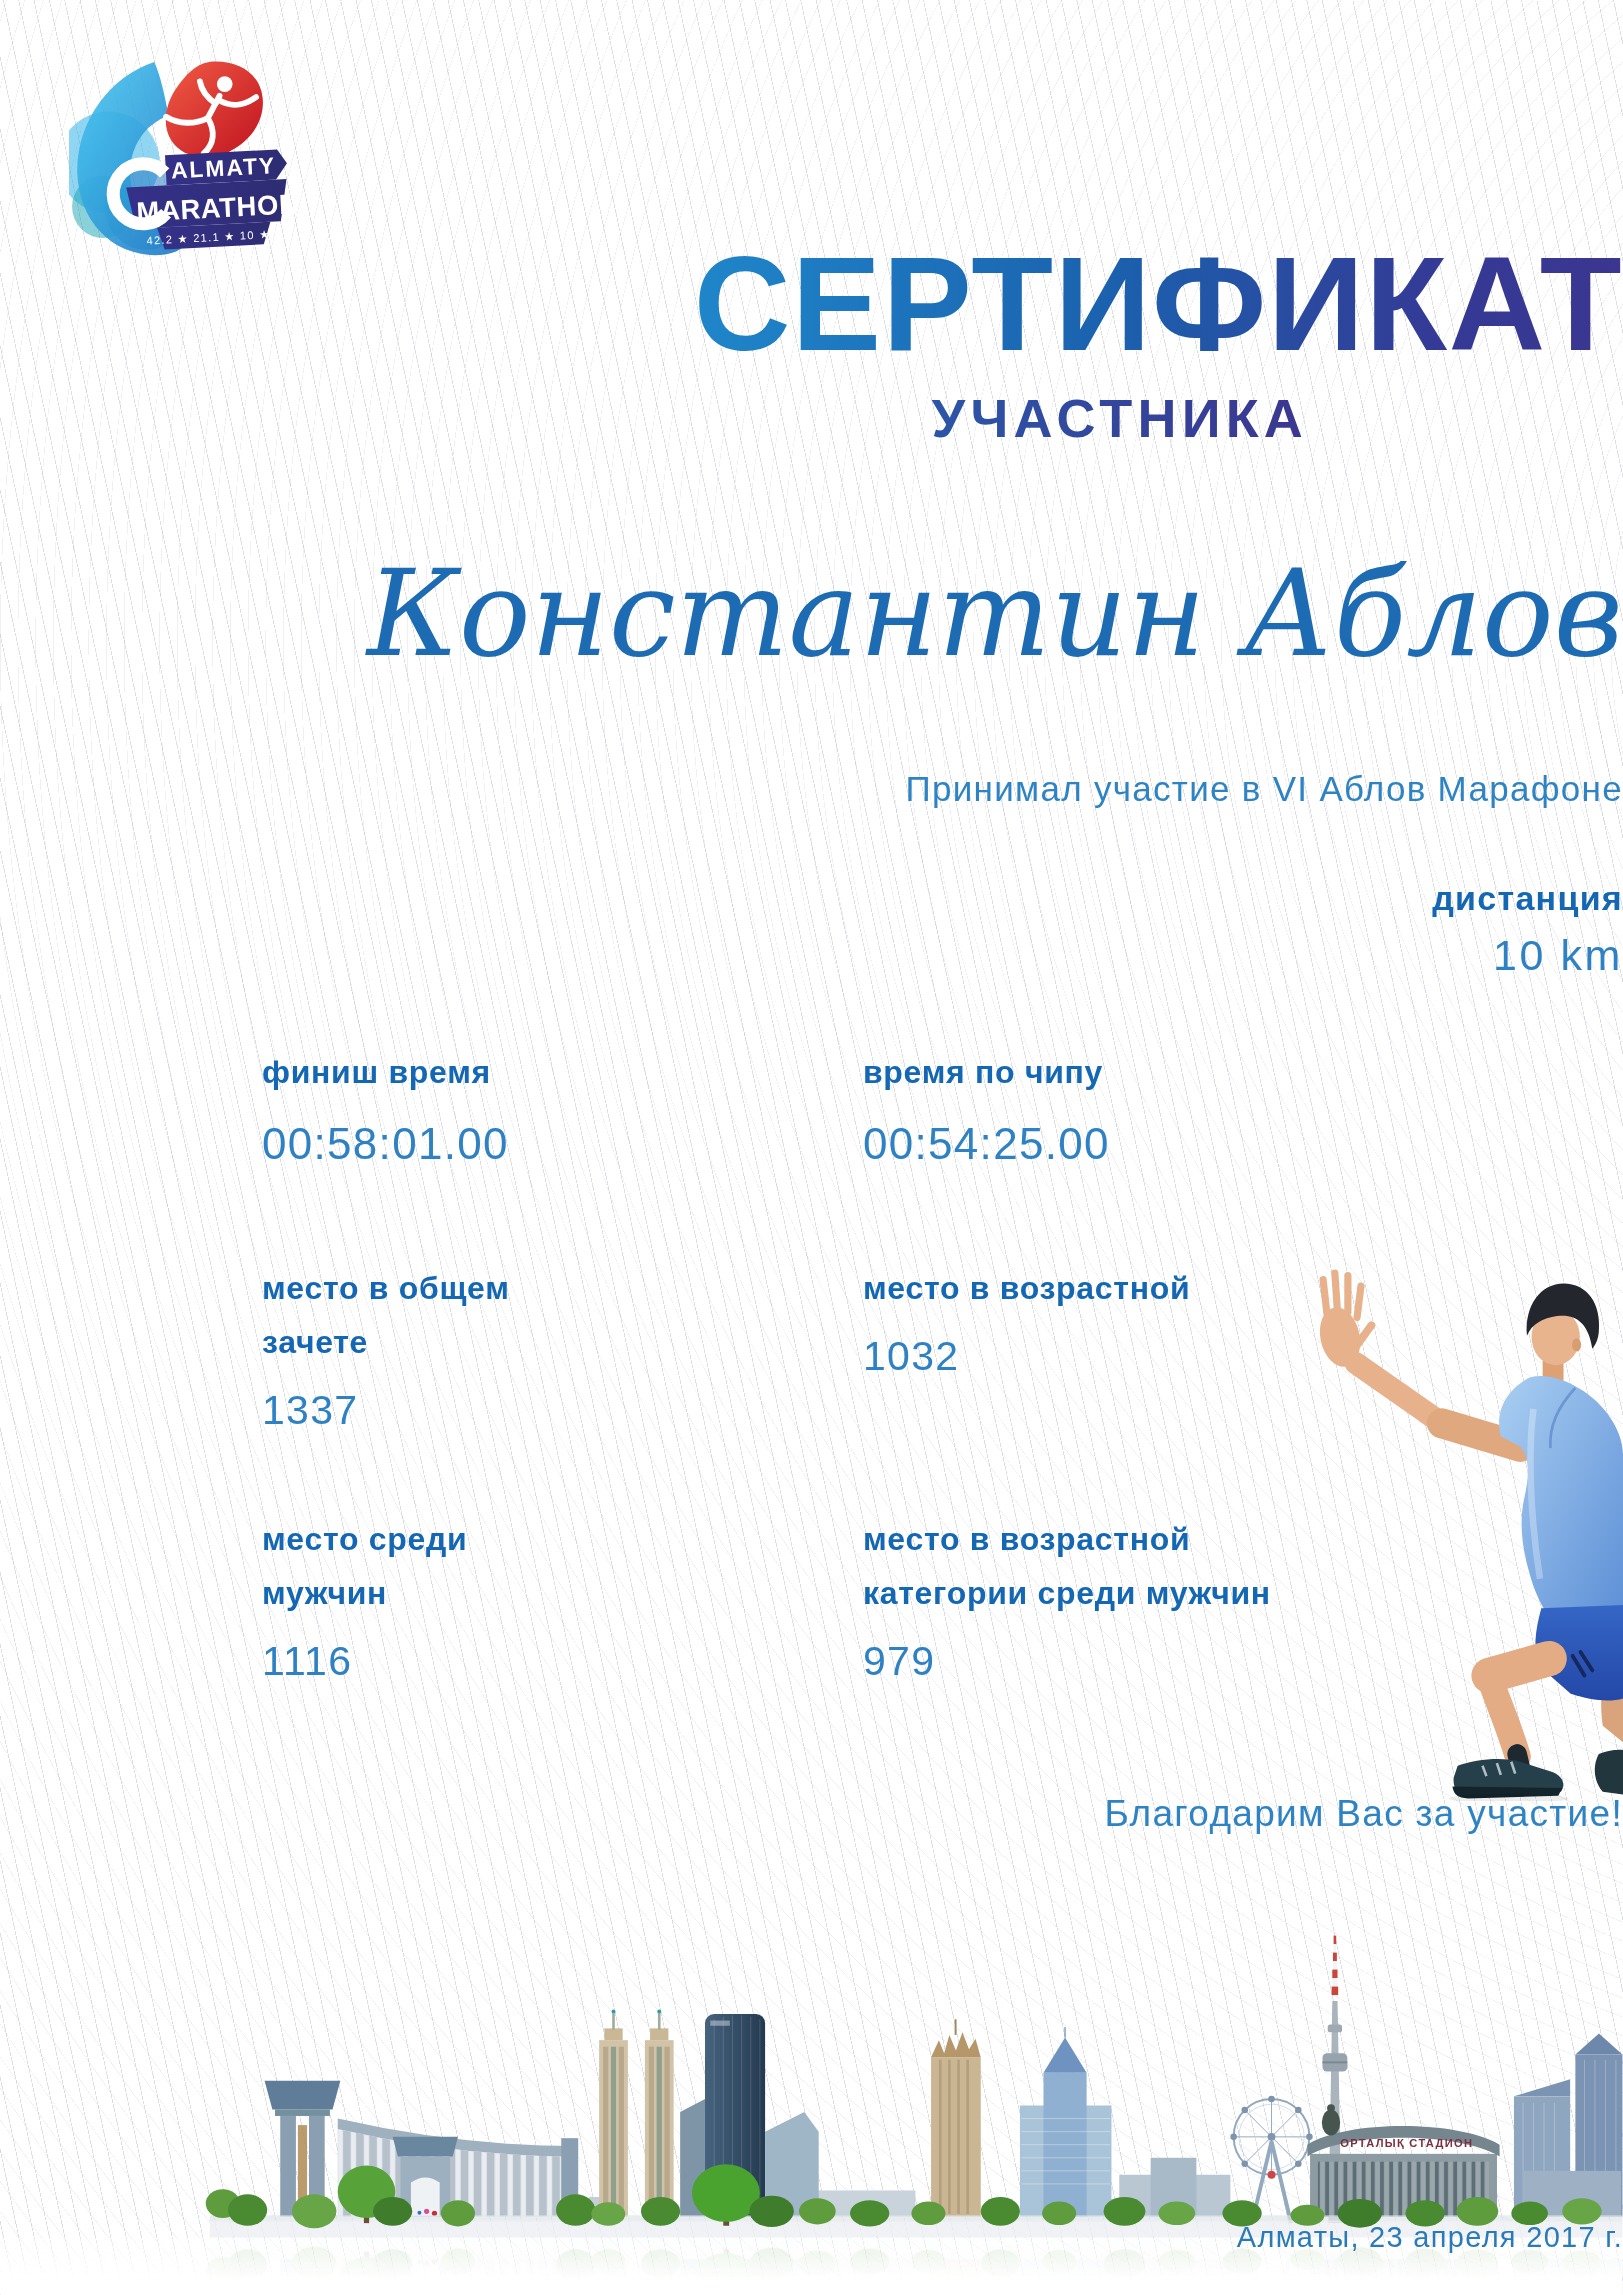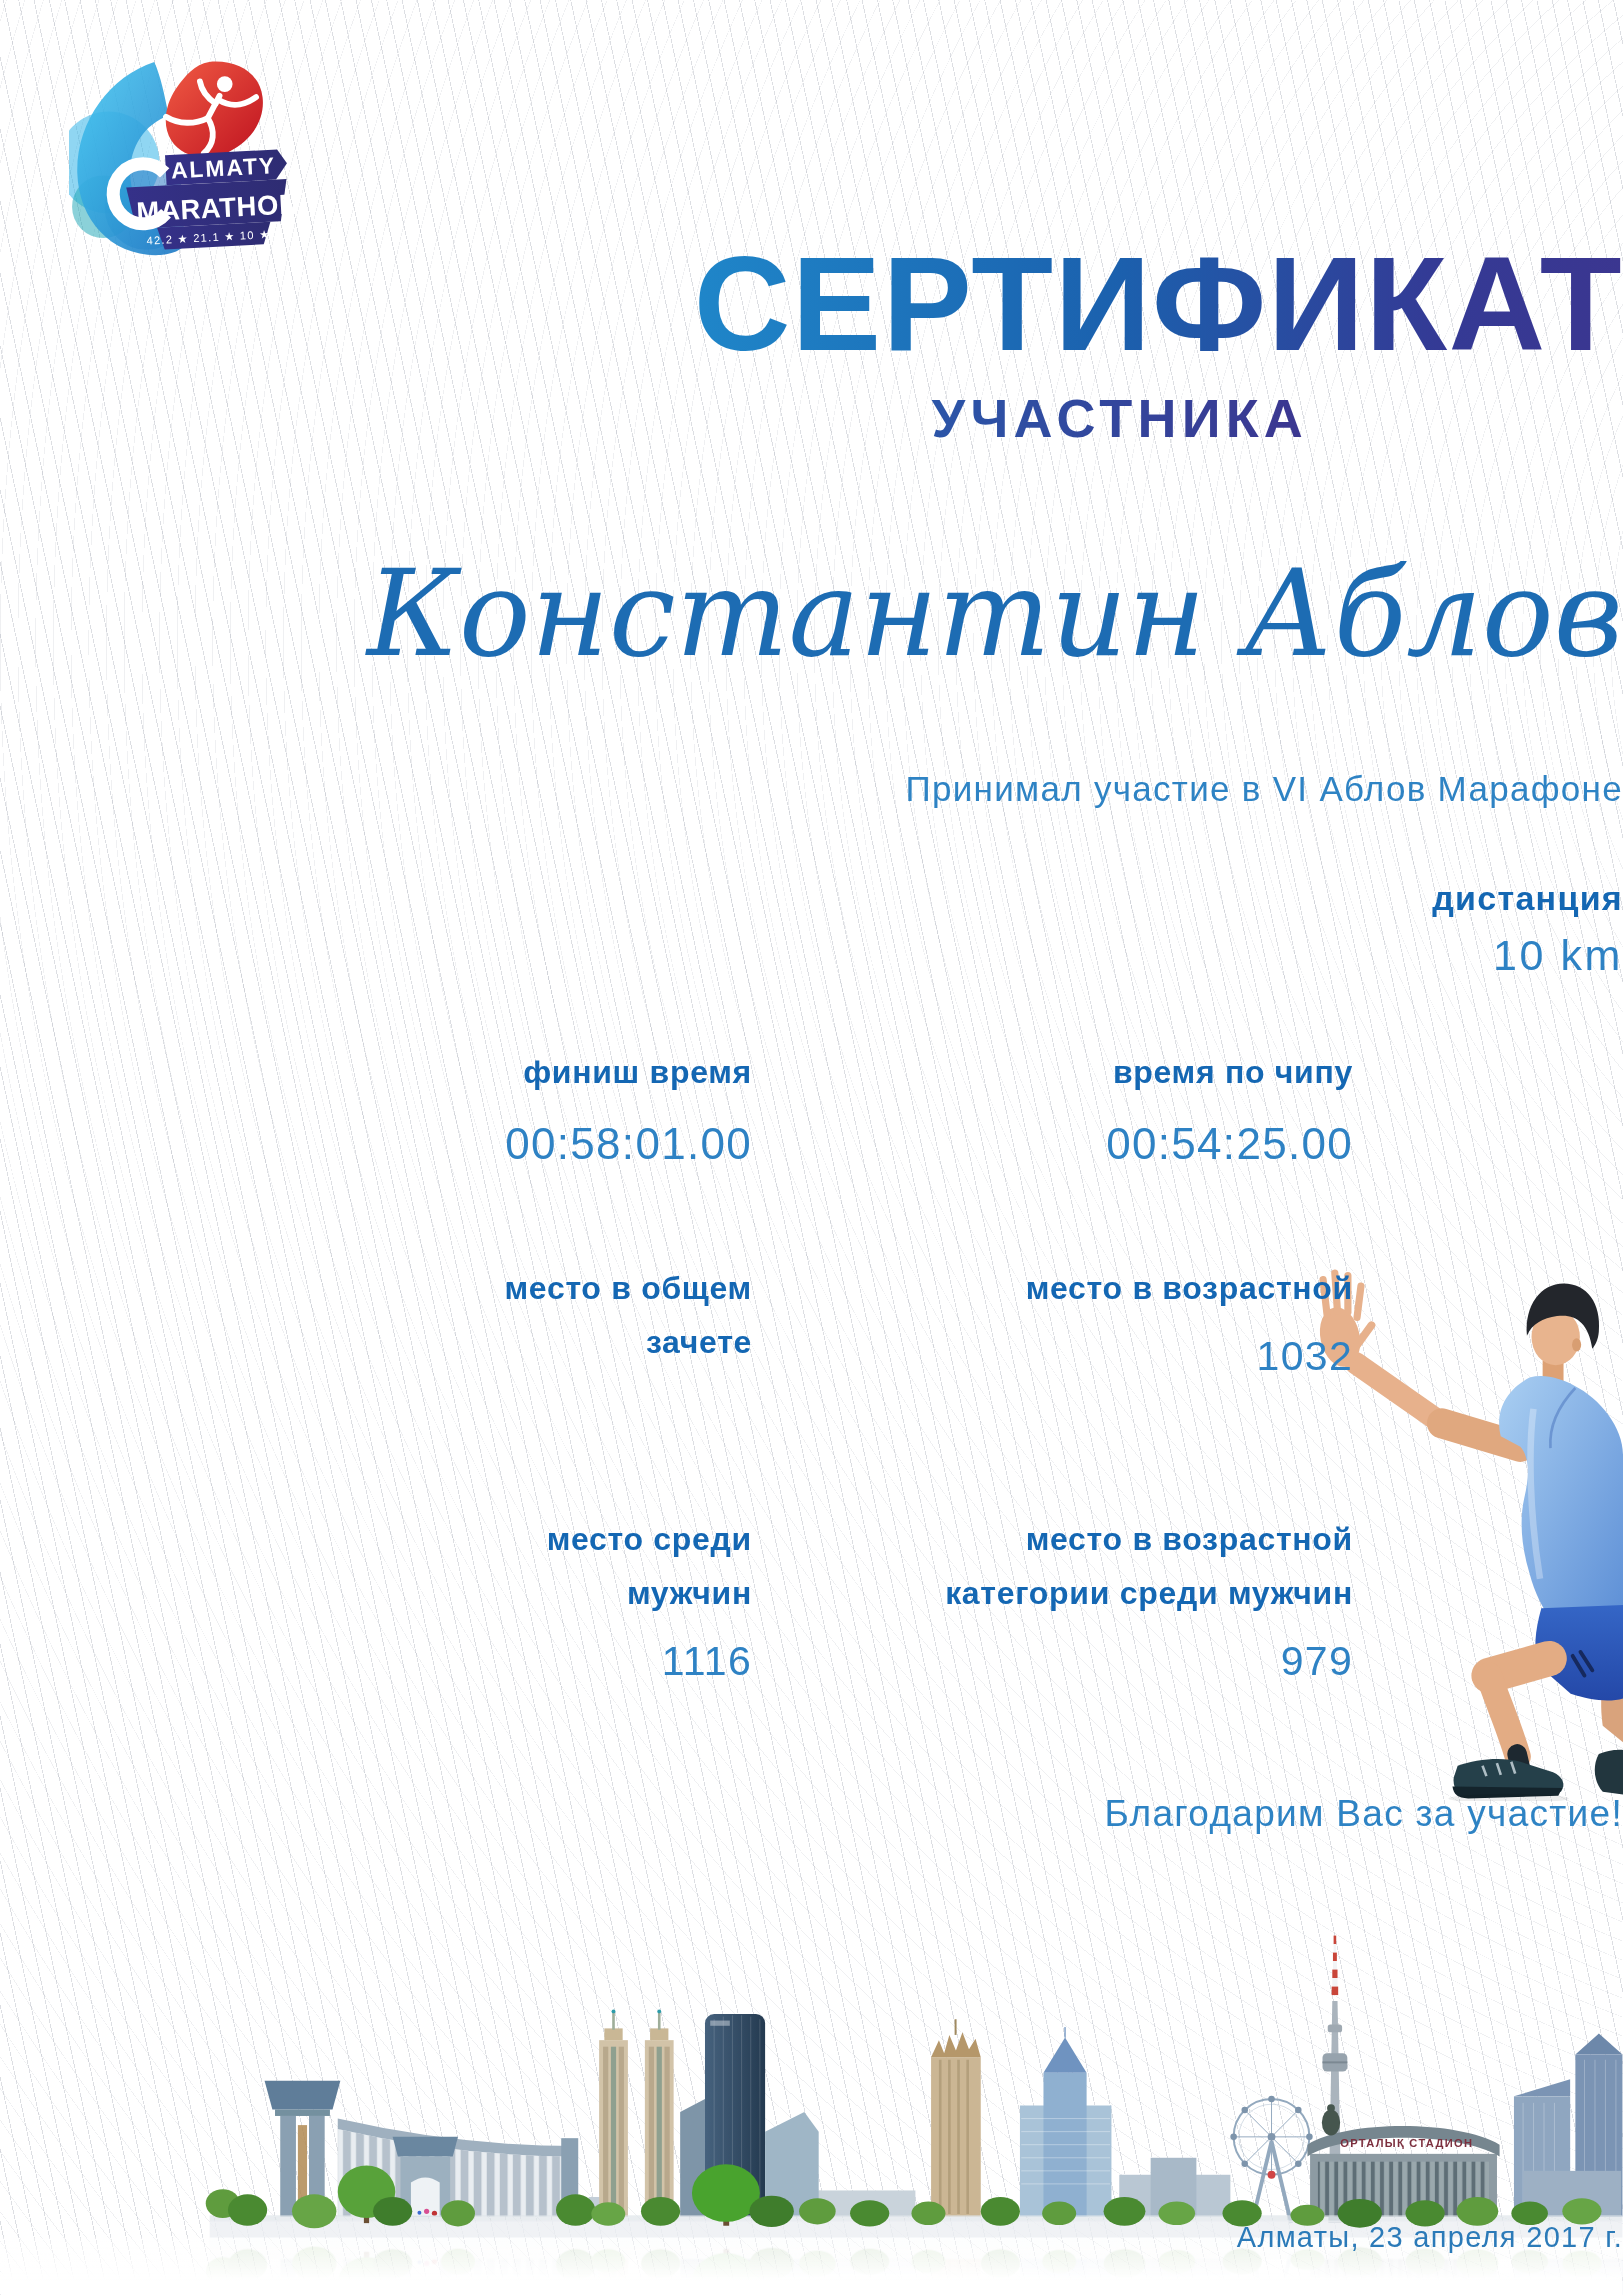--- a/index.html
+++ b/index.html
@@ -36,21 +36,21 @@
     font-style:italic;font-size:119px;line-height:1.2;
     color:#1d6cb3;
   }
   .participation-line{top:769px;font-size:35px;letter-spacing:1.3px;color:#2e83c4;}
   .dist-label{top:879px;font-size:34px;font-weight:bold;letter-spacing:1.3px;color:#1467b3;}
   .dist-value{top:931px;font-size:43px;letter-spacing:2.6px;color:#2e82c4;}
   .row{position:absolute;left:0;width:100%;}
   .row-times{top:1054px;}
   .row-places-1{top:1261px;}
   .row-places-2{top:1512px;}
-  .cell{position:absolute;width:490px;text-align:right;}
+  .cell{position:absolute;width:490px;text-align:left;}
   .cell.left{left:262px;}
   .cell.right{left:863px;}
   .stat-label{font-size:32px;font-weight:bold;letter-spacing:0.7px;color:#1467b3;}
   .stat-label .line{line-height:54px;}
   .time-value{margin-top:27.5px;font-size:44px;letter-spacing:1.3px;color:#2e82c4;}
   .place-value{margin-top:18.3px;font-size:41px;letter-spacing:1.3px;color:#2e82c4;}
   .thanks{top:1764px;font-size:37px;letter-spacing:1.3px;color:#2e83c4;margin-top:29px;}
   .date-line{top:2221px;font-size:29px;letter-spacing:1.3px;color:#2b7ab8;text-indent:111px;}
   .logo-svg{position:absolute;left:69px;top:58px;width:226px;height:199px;}
   .runner-svg{position:absolute;right:0;top:1239px;width:330px;height:562px;z-index:1;}
@@ -131,20 +131,21 @@
         <div class="time-value">00:54:25.00</div>
       </div>
     </div>
 
     <div class="row row-places-1">
       <div class="cell left">
         <div class="stat-label">
           <div class="line">место в общем</div>
           <div class="line">зачете</div>
         </div>
+        <div class="place-value">1337</div>
       </div>
       <div class="cell right">
         <div class="stat-label">
           <div class="line">место в возрастной</div>
         </div>
         <div class="place-value">1032</div>
       </div>
     </div>
 
     <div class="row row-places-2">

